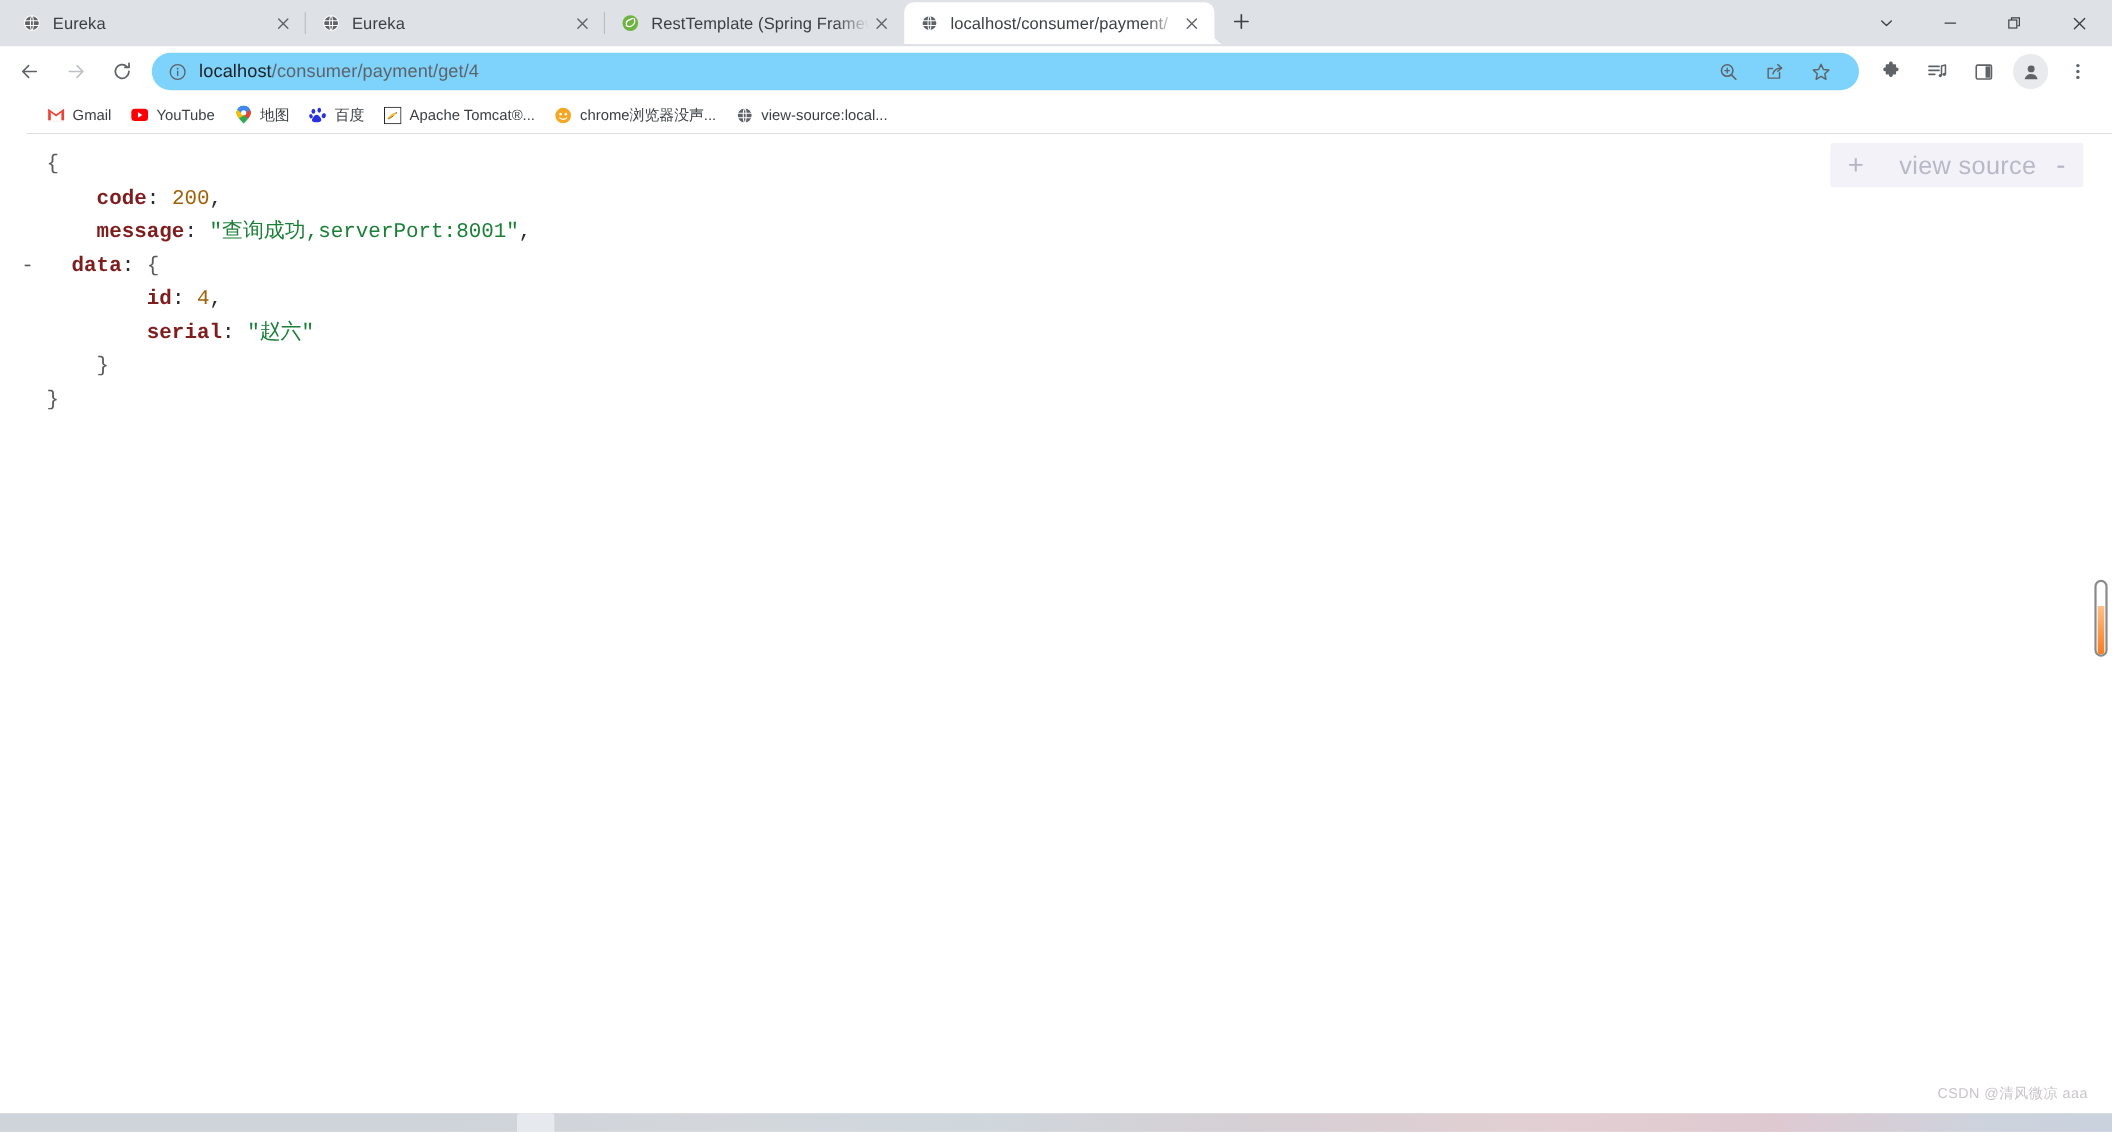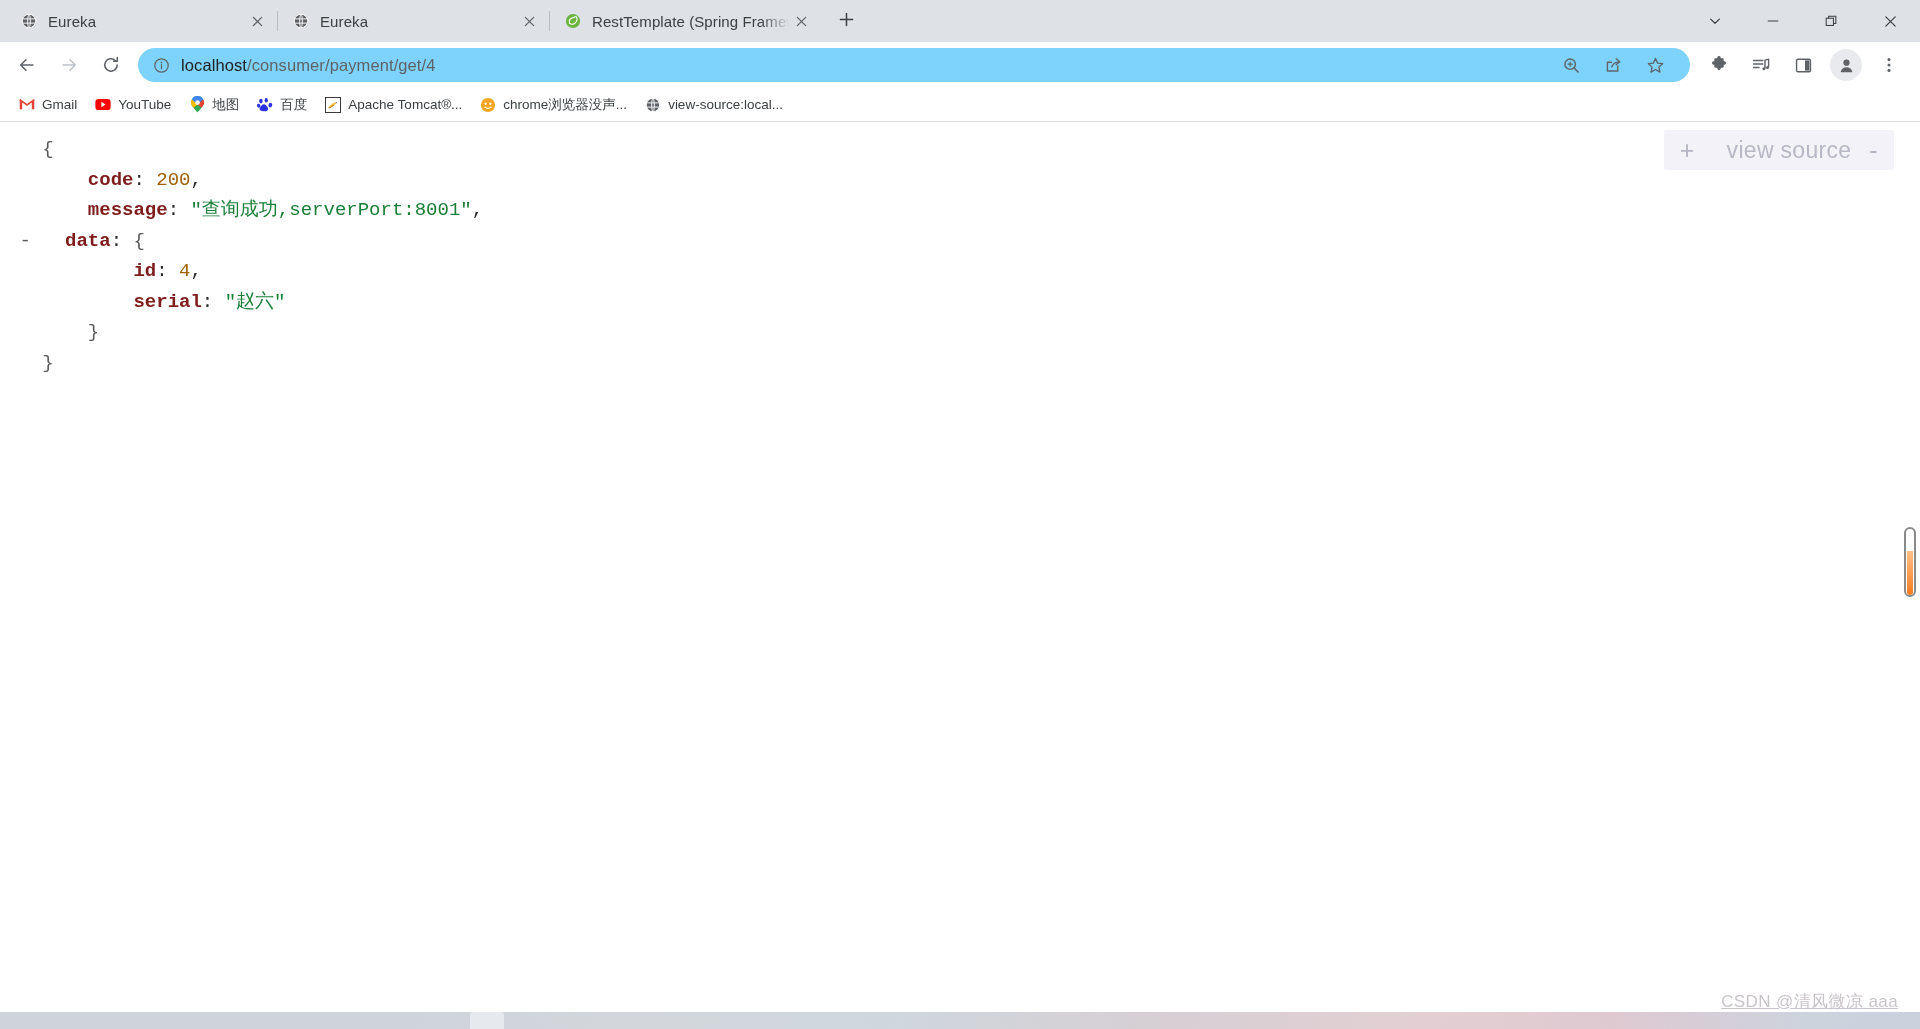--- a/index.html
+++ b/index.html
@@ -175,20 +175,21 @@
   }
 
   
   .bookmarks-bar {
     height: 34px;
     background: #ffffff;
     display: flex;
     align-items: center;
     padding-left: 10px;
     border-bottom: 1px solid #dadce0;
+    margin-left: 24px;
   }
   .bookmark {
     display: flex;
     align-items: center;
     height: 26px;
     padding: 0 9px;
     border-radius: 4px;
     font-size: 13.5px;
     color: #3c4043;
     white-space: nowrap;
@@ -263,26 +264,25 @@
     bottom: 0;
     height: 44px;
     background: linear-gradient(180deg, #ffc089 0%, #f57c1f 100%);
     border-radius: 0 0 4px 4px;
   }
 
   
   .watermark {
     position: absolute;
     right: 22px;
-    bottom: 16px;
-    font-size: 17px;
+    bottom: 26px;
+    font-size: 13px;
     color: #c9c4c9;
     letter-spacing: .4px;
     white-space: nowrap;
-    text-decoration: underline;
   }
 
   
   .taskbar {
     position: absolute;
     left: 0; bottom: 0;
     width: 1920px;
     height: 17px;
     background: linear-gradient(90deg,
       #cfd4da 0%, #cfd4da 20%, #d3d7dc 34%,
@@ -348,20 +348,37 @@
               </svg>
             </span>
           </span>
           <span class="tab-title">RestTemplate (Spring Framewo</span>
           <span class="tab-close">
             <svg width="13" height="13" viewBox="0 0 14 14">
               <path d="M2.5 2.5l9 9M11.5 2.5l-9 9" stroke="#5f6368" stroke-width="1.35" stroke-linecap="round"></path>
             </svg>
           </span>
         </div>
+        <div class="tab active">
+          <span class="tab-favicon">
+            <span style="display: inline-flex; align-items: center; justify-content: center; width: 16px; height: 16px;">
+              <svg width="16" height="16" viewBox="0 0 18 18">
+                <circle cx="9" cy="9" r="7.6" fill="#5f6368"></circle>
+                <path d="M9 1.4c2 2.2 2 13 0 15.2M9 1.4C7 3.6 7 14.6 9 16.6M1.6 6.6h14.8M1.6 11.4h14.8" fill="none" stroke="#fff" stroke-width="1.05"></path>
+                <circle cx="9" cy="9" r="7.6" fill="none" stroke="#fff" stroke-width="1.05"></circle>
+              </svg>
+            </span>
+          </span>
+          <span class="tab-title">localhost/consumer/payment/</span>
+          <span class="tab-close">
+            <svg width="13" height="13" viewBox="0 0 14 14">
+              <path d="M2.5 2.5l9 9M11.5 2.5l-9 9" stroke="#5f6368" stroke-width="1.35" stroke-linecap="round"></path>
+            </svg>
+          </span>
+        </div>
       </div>
 
     <div class="new-tab-btn">
       <svg width="15" height="15" viewBox="0 0 16 16" aria-hidden="true">
         <path d="M8 1.5v13M1.5 8h13" stroke="#3c4043" stroke-width="1.6" stroke-linecap="round"></path>
       </svg>
     </div>
 
     <div class="win-controls">
       <div class="win-btn">

